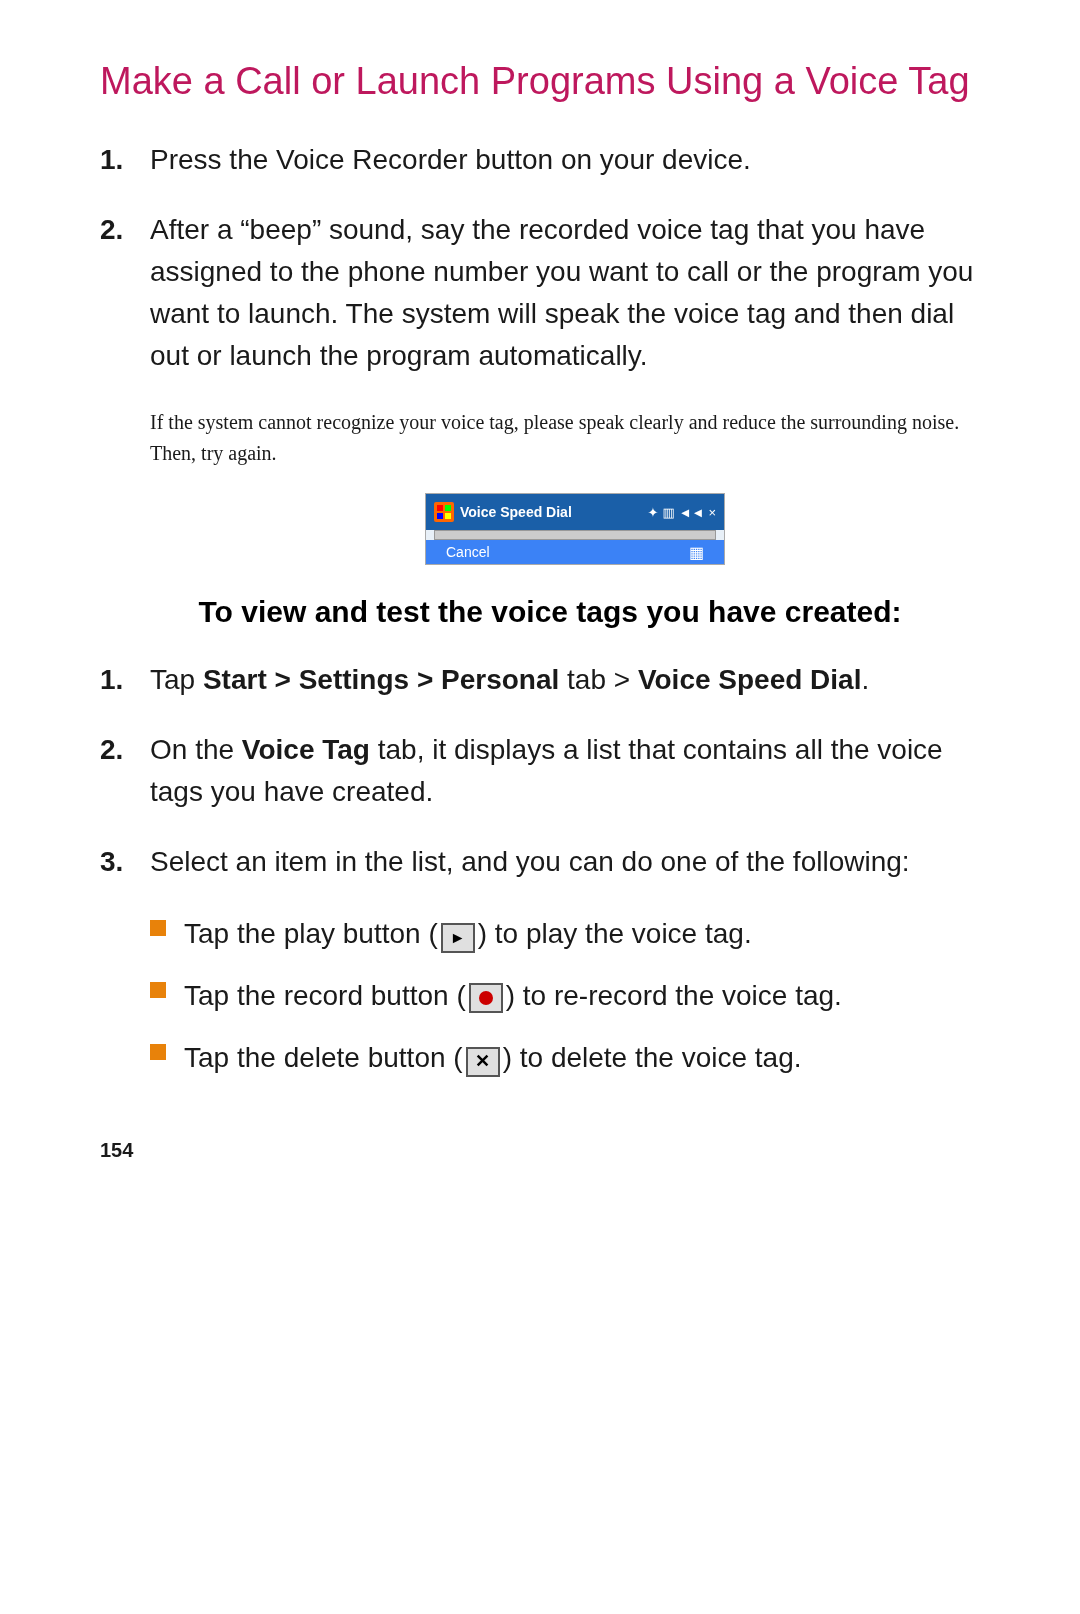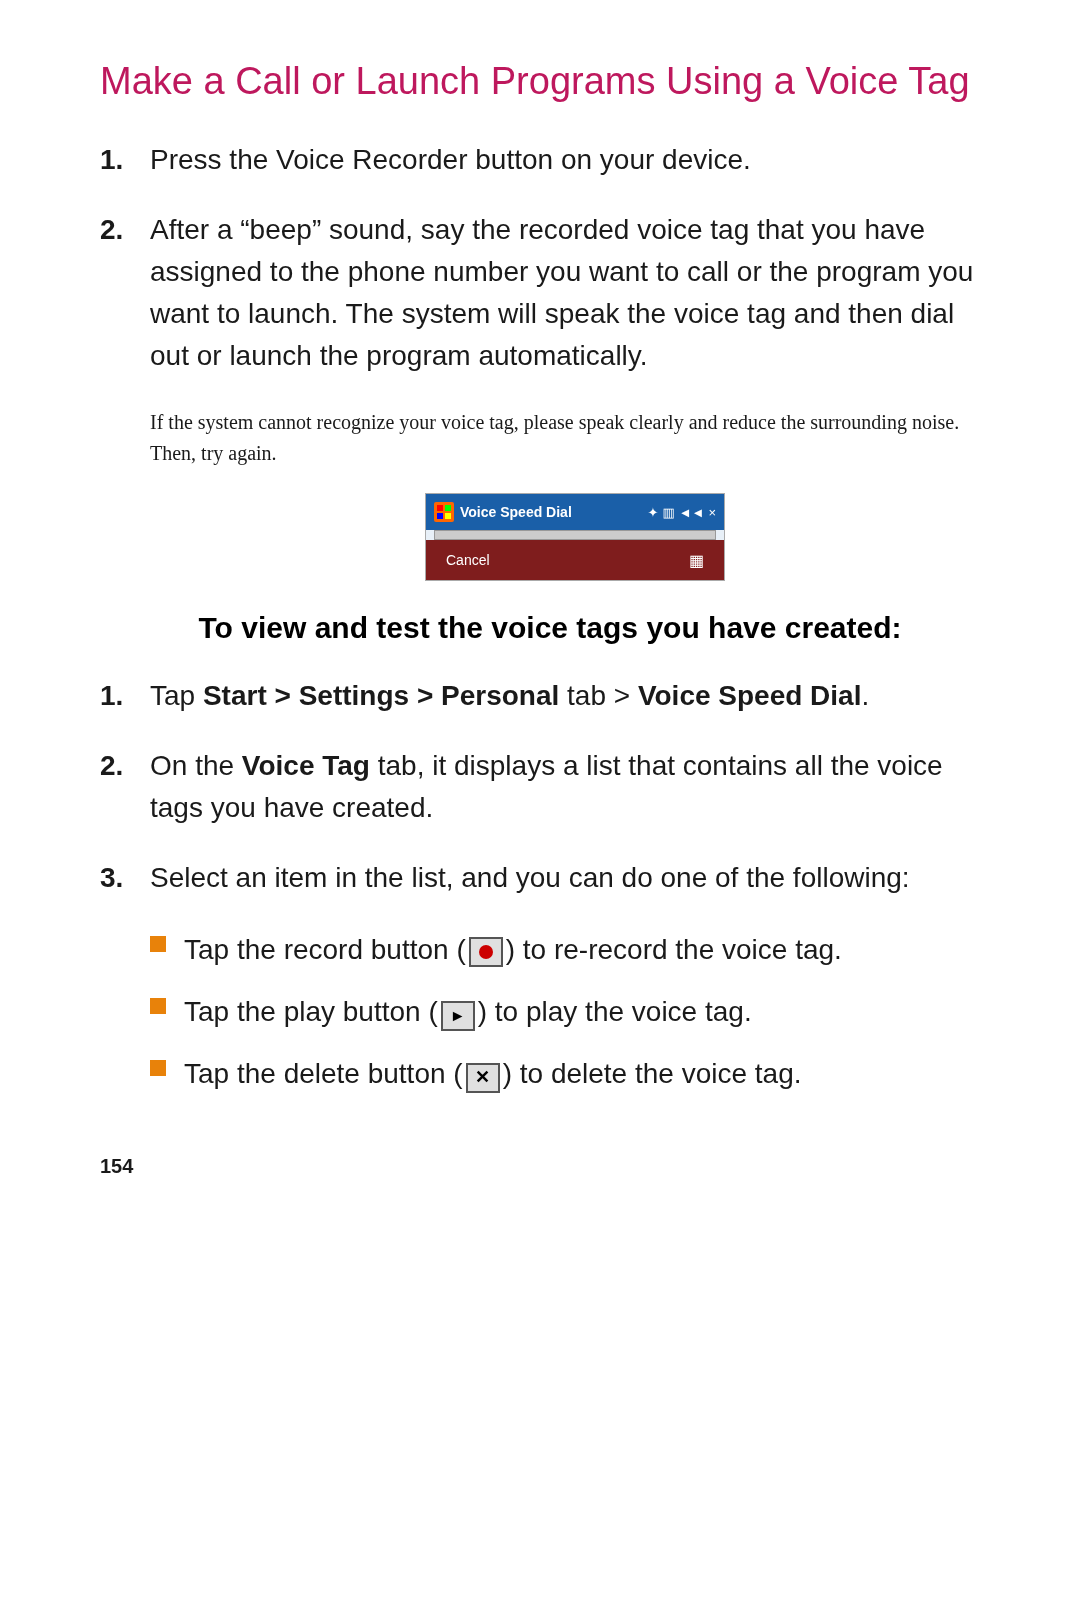--- a/index.html
+++ b/index.html
@@ -135,26 +135,26 @@
     }
 
     .phone-progress-bar {
       background: #ccc;
       height: 10px;
       margin: 0 8px;
       border: 1px solid #999;
     }
 
     .phone-toolbar {
-      background: #7f1d1d;
+      background: #3b82f6;
       display: flex;
       align-items: center;
       justify-content: space-between;
       padding: 4px 20px;
-      height: 40px;
+      height: 24px;
     }
 
     .phone-cancel-btn {
       color: white;
       font-size: 14px;
     }
 
     .phone-menu-icon {
       color: white;
       font-size: 16px;
@@ -306,31 +306,31 @@
     <span class="list-content">
       Select an item in the list, and you can do one of the following:
     </span>
   </li>
 </ol>
 
 <ul class="bullet-list">
   <li>
     <div class="bullet-square"></div>
     <span class="bullet-content">
+      Tap the play button (<span class="inline-button">
+          <span class="play-arrow">►</span>
+        </span>) to play the voice tag.
+    </span>
+  </li>
+  <li>
+    <div class="bullet-square"></div>
+    <span class="bullet-content">
       Tap the record button (<span class="inline-button">
           <span class="record-dot"></span>
         </span>) to re-record the voice tag.
-    </span>
-  </li>
-  <li>
-    <div class="bullet-square"></div>
-    <span class="bullet-content">
-      Tap the play button (<span class="inline-button">
-          <span class="play-arrow">►</span>
-        </span>) to play the voice tag.
     </span>
   </li>
   <li>
     <div class="bullet-square"></div>
     <span class="bullet-content">
       Tap the delete button (<span class="inline-button">
           <span class="delete-x">✕</span>
         </span>) to delete the voice tag.
     </span>
   </li>

